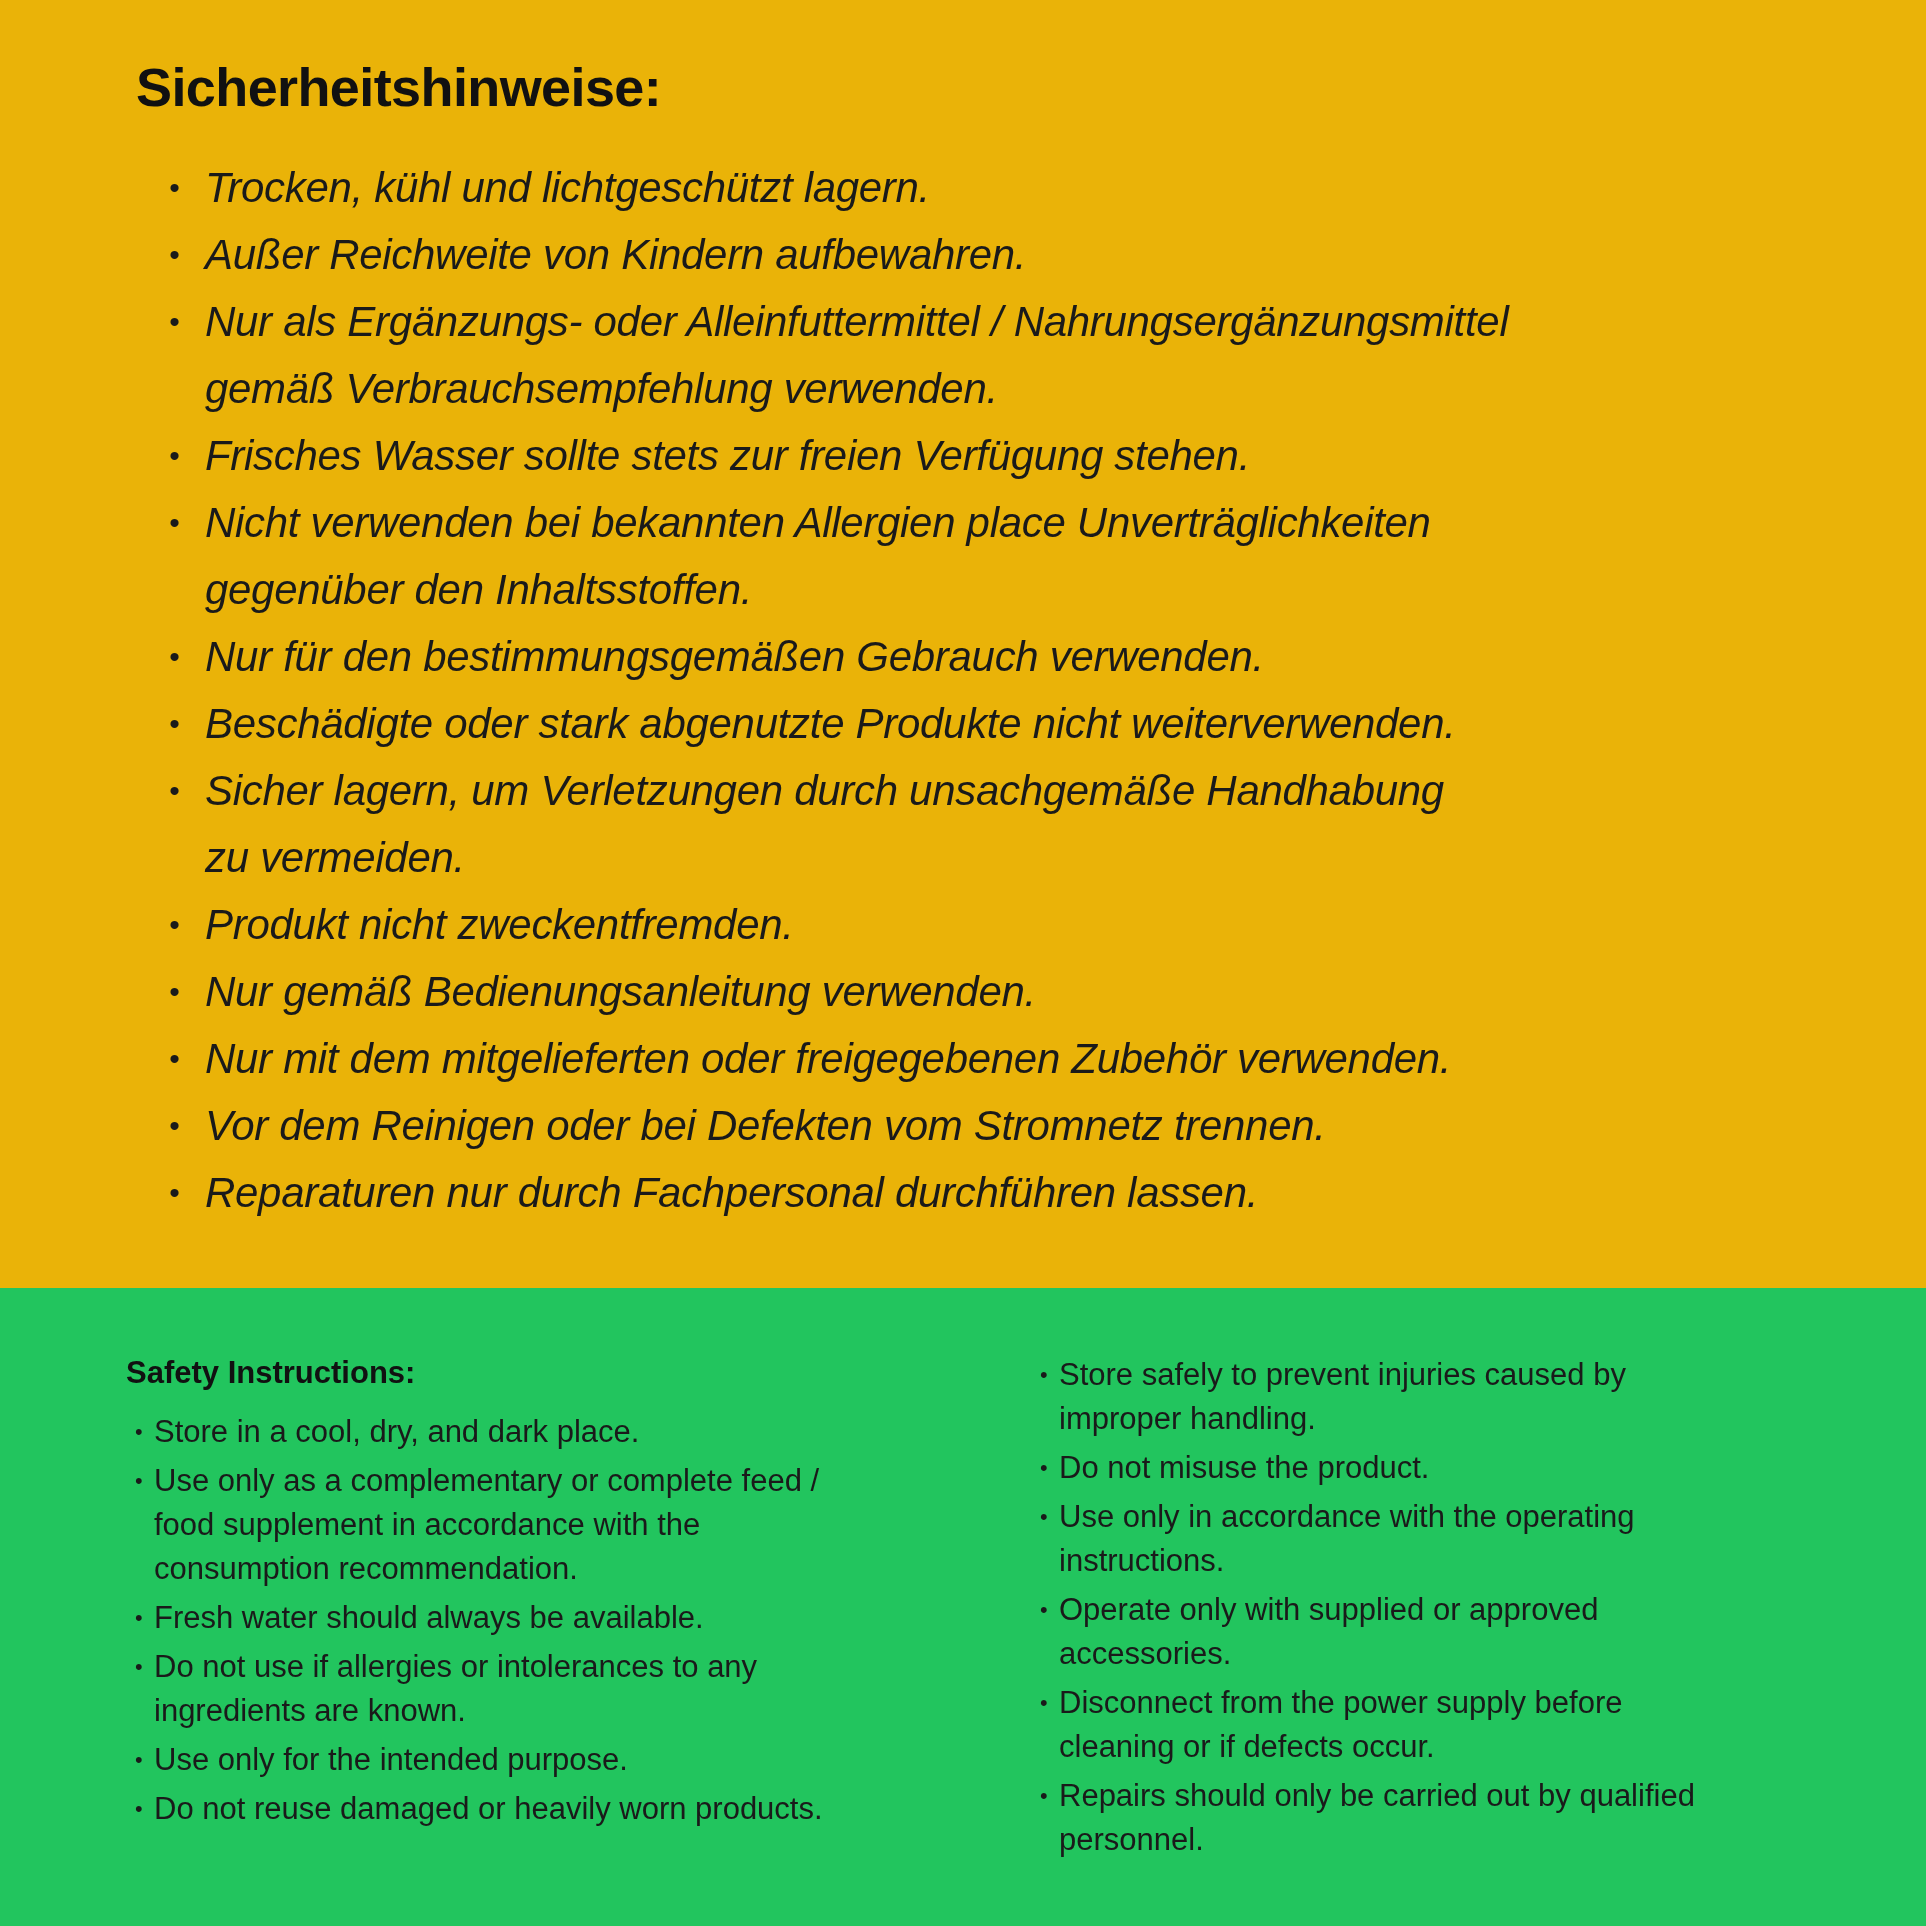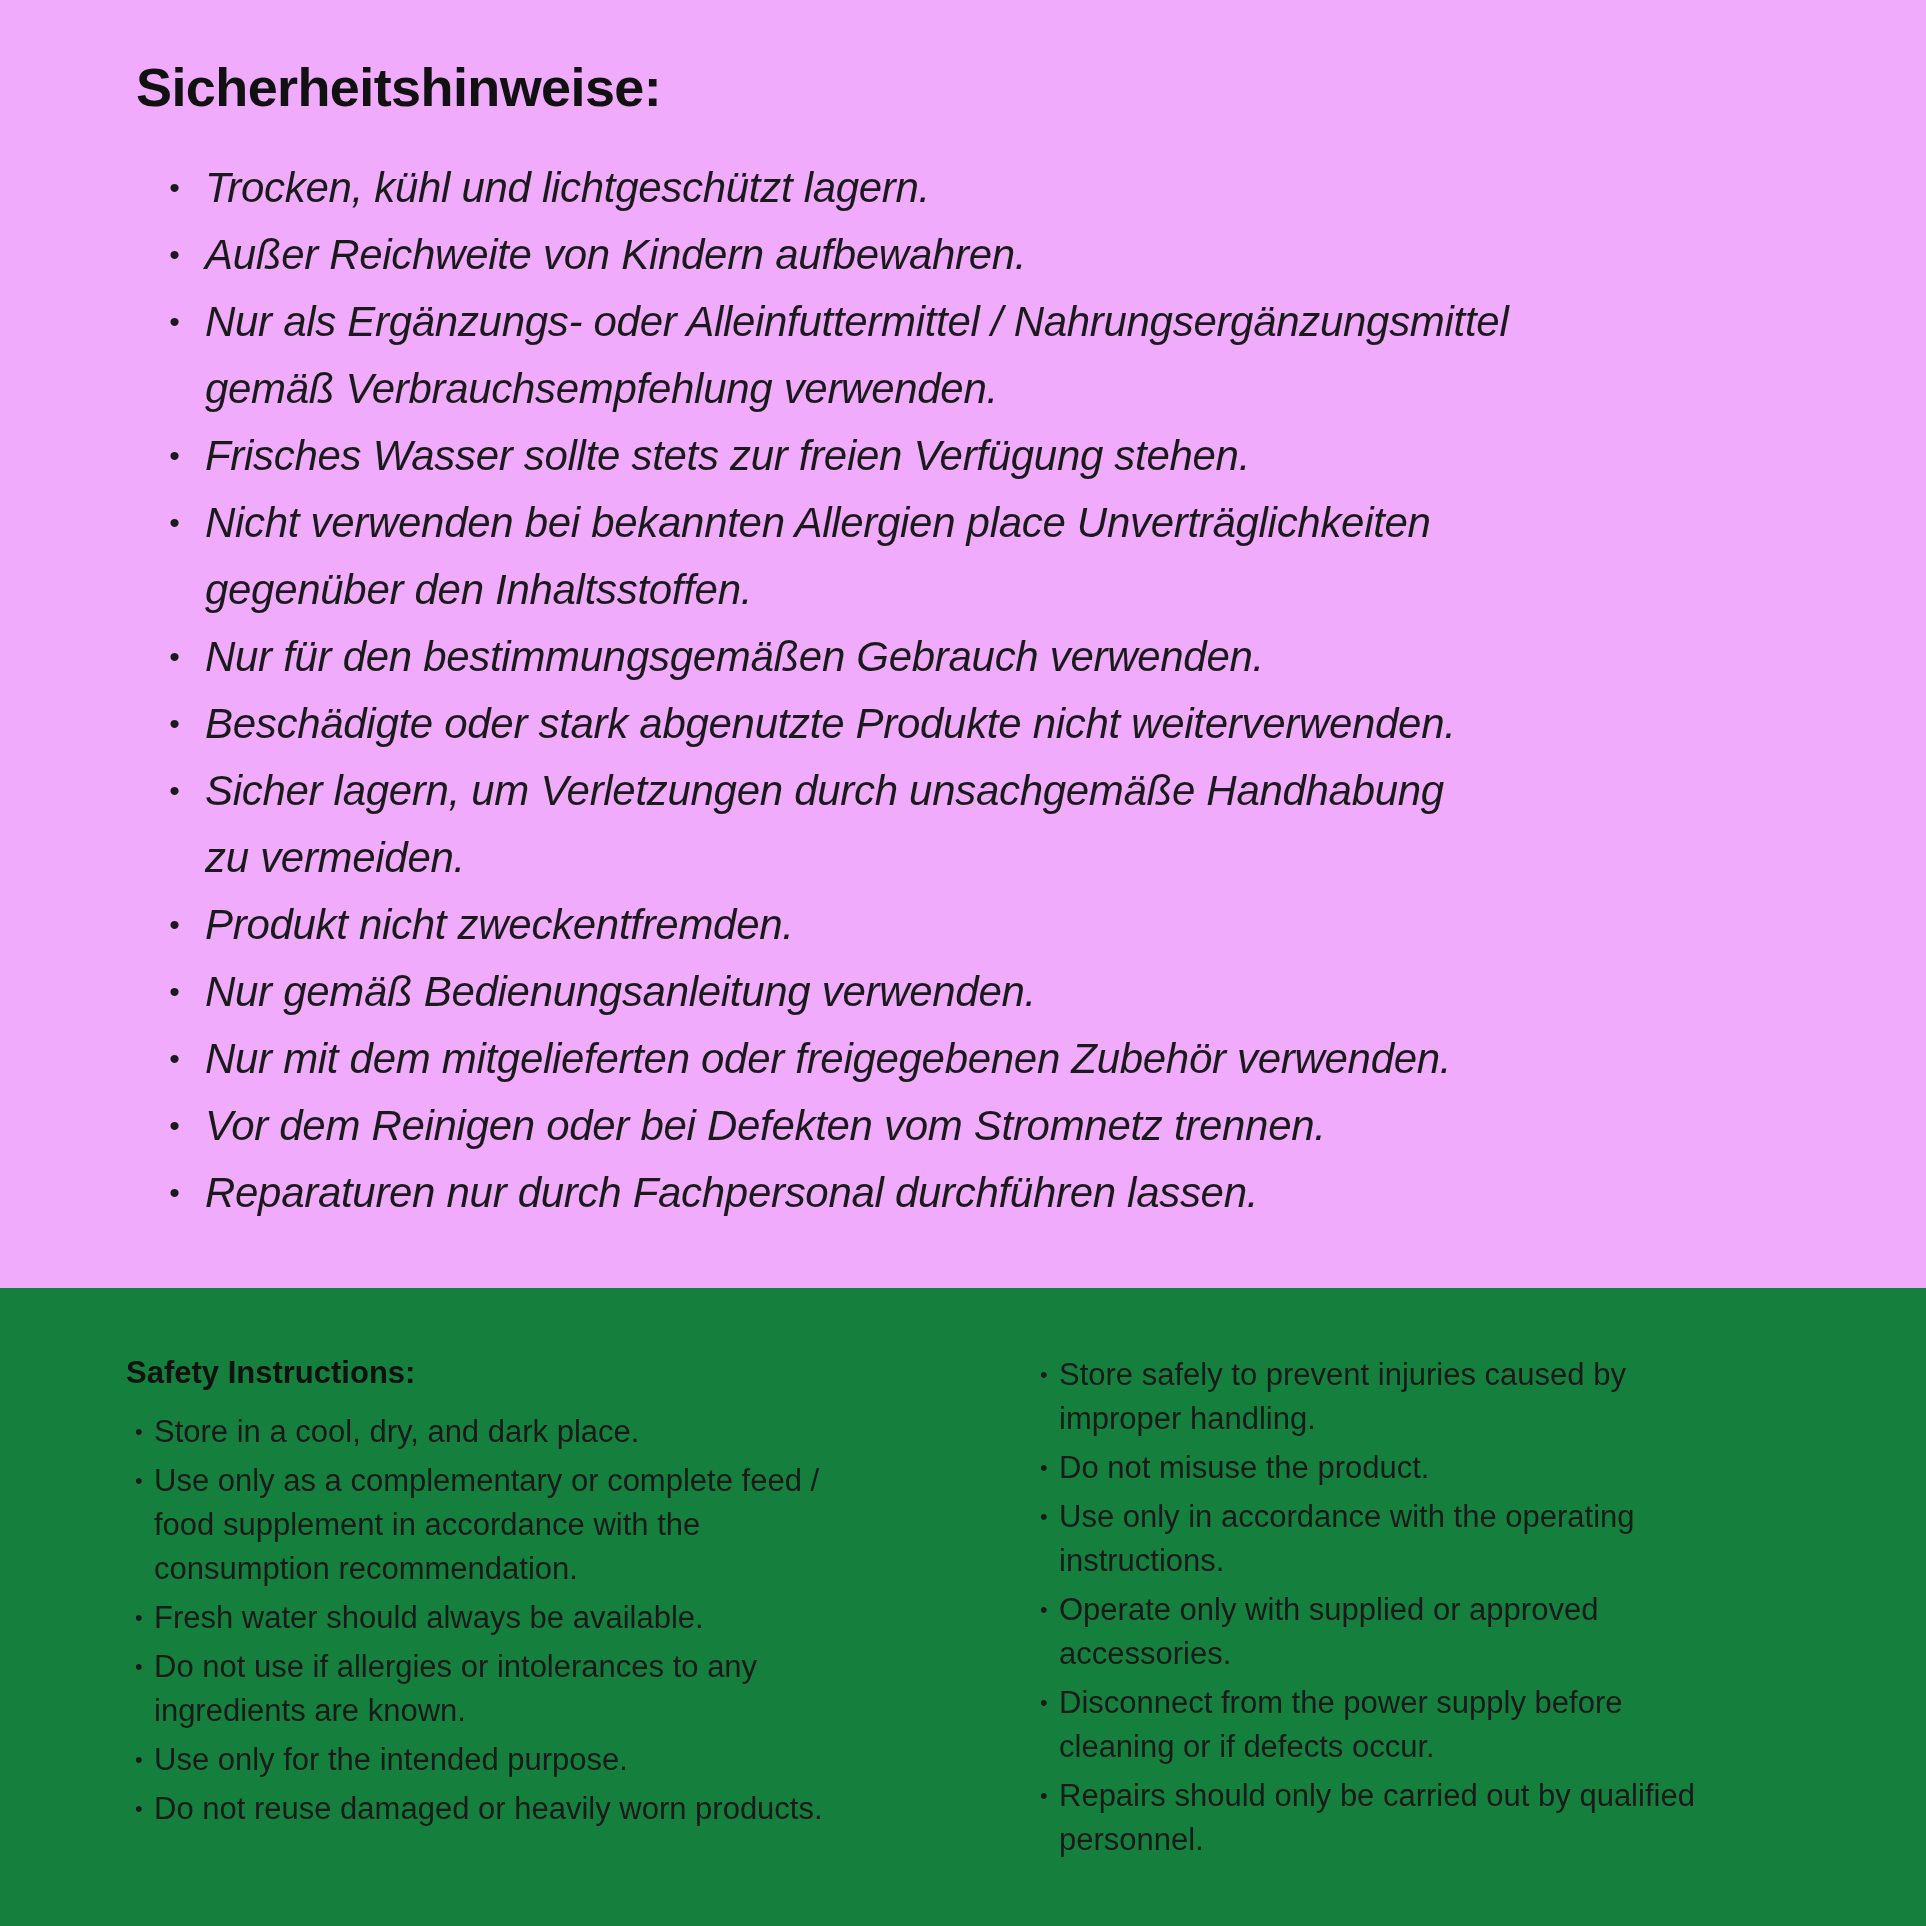--- a/index.html
+++ b/index.html
@@ -18,21 +18,21 @@
   }
 
   
   .de-section {
     position: absolute;
     top: 0; left: 0;
     width: 1926px;
     height: 1288px;
     box-sizing: border-box;
     padding: 55px 64px 0 136px;
-    background: #f0abfc;
+    background: #eab308;
   }
   .de-title {
     margin: 0 0 35px 0;
     font-size: 54px;
     line-height: 64px;
     font-weight: 700;
     letter-spacing: -0.6px;
     color: #111111;
   }
   .de-list {
@@ -61,21 +61,21 @@
   }
 
   
   .en-section {
     position: absolute;
     left: 0;
     top: 1288px;
     width: 1926px;
     height: 638px;
     box-sizing: border-box;
-    background: #15803d;
+    background: #22c55e;
     padding: 65px 51px 0 126px;
     display: flex;
     gap: 33px;
   }
   .en-col-left {
     width: 872px;
     flex: none;
   }
   .en-col-right {
     flex: 1;

